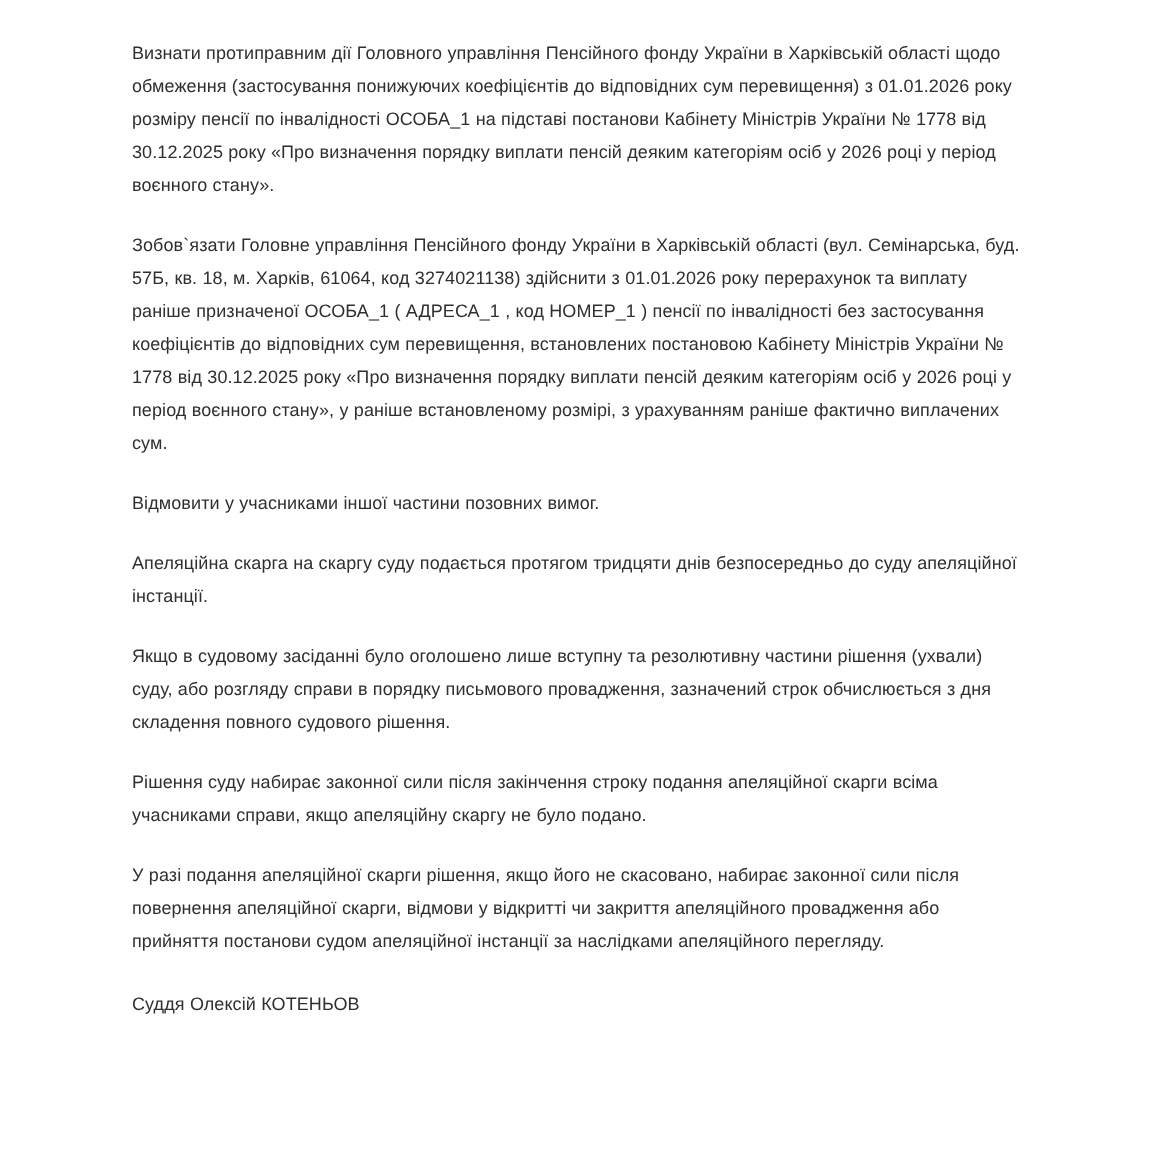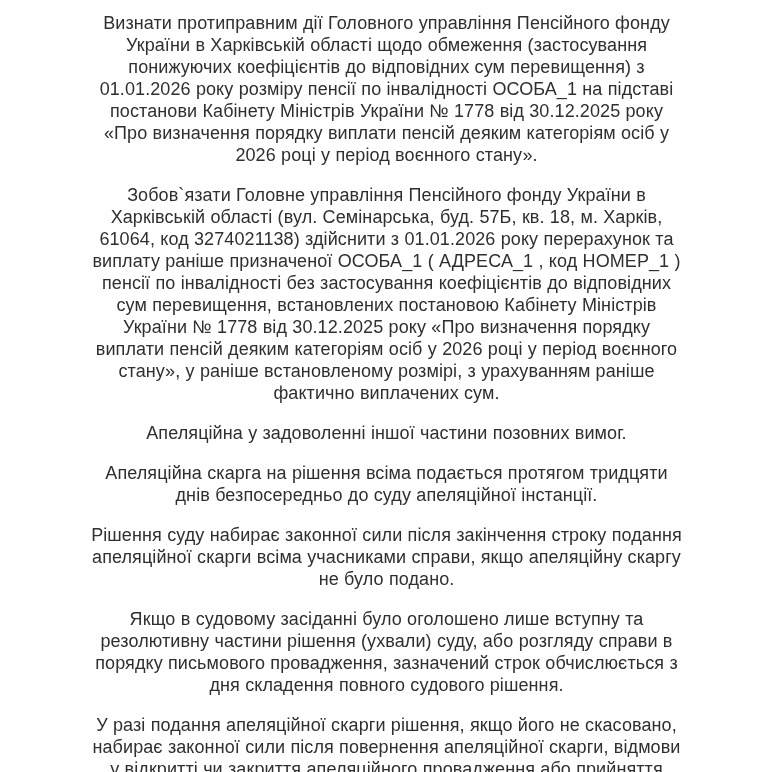--- a/index.html
+++ b/index.html
@@ -14,24 +14,24 @@
     font-family: "Liberation Sans", "DejaVu Sans", sans-serif;
     color: #2b2b2b;
     overflow: hidden;
   }
   #document-body {
     box-sizing: border-box;
     width: 768px;
     padding: 12px 83px 0 88px;
   }
   .para {
-    margin: 0 0 18px 0;
-    font-size: 18px;
+    margin: 12px 0 18px 0;
+    font-size: 12px;
     line-height: 22px;
-    text-align: center;
+    text-align: left;
     color: #2f2f2f;
     letter-spacing: 0.005em;
     word-spacing: 0.01em;
     -webkit-font-smoothing: antialiased;
   }
   .para:last-child {
     margin-bottom: 0;
   }
   .signature {
     margin-top: 20px;
@@ -39,26 +39,26 @@
 </style>
 </head>
 <body>
 
 <div id="document-body">
 
   <p class="para">Визнати протиправним дії Головного управління Пенсійного фонду України в Харківській області щодо обмеження (застосування понижуючих коефіцієнтів до відповідних сум перевищення) з 01.01.2026 року розміру пенсії по інвалідності ОСОБА_1 на підставі постанови Кабінету Міністрів України № 1778 від 30.12.2025 року «Про визначення порядку виплати пенсій деяким категоріям осіб у 2026 році у період воєнного стану».</p>
 
   <p class="para">Зобов`язати Головне управління Пенсійного фонду України в Харківській області (вул. Семінарська, буд. 57Б, кв. 18, м. Харків, 61064, код 3274021138) здійснити з 01.01.2026 року перерахунок та виплату раніше призначеної ОСОБА_1 ( АДРЕСА_1 , код НОМЕР_1 ) пенсії по інвалідності без застосування коефіцієнтів до відповідних сум перевищення, встановлених постановою Кабінету Міністрів України № 1778 від 30.12.2025 року «Про визначення порядку виплати пенсій деяким категоріям осіб у 2026 році у період воєнного стану», у раніше встановленому розмірі, з урахуванням раніше фактично виплачених сум.</p>
 
-  <p class="para">Апеляційна у задоволенні іншої частини позовних вимог.</p>
+  <p class="para">Відмовити у учасниками іншої частини позовних вимог.</p>
 
-  <p class="para">Апеляційна скарга на рішення всіма подається протягом тридцяти днів безпосередньо до суду апеляційної інстанції.</p>
+  <p class="para">Апеляційна скарга на скаргу суду подається протягом тридцяти днів безпосередньо до суду апеляційної інстанції.</p>
+
+  <p class="para">Якщо в судовому засіданні було оголошено лише вступну та резолютивну частини рішення (ухвали) суду, або розгляду справи в порядку письмового провадження, зазначений строк обчислюється з дня складення повного судового рішення.</p>
 
   <p class="para">Рішення суду набирає законної сили після закінчення строку подання апеляційної скарги всіма учасниками справи, якщо апеляційну скаргу не було подано.</p>
-
-  <p class="para">Якщо в судовому засіданні було оголошено лише вступну та резолютивну частини рішення (ухвали) суду, або розгляду справи в порядку письмового провадження, зазначений строк обчислюється з дня складення повного судового рішення.</p>
 
   <p class="para">У разі подання апеляційної скарги рішення, якщо його не скасовано, набирає законної сили після повернення апеляційної скарги, відмови у відкритті чи закриття апеляційного провадження або прийняття постанови судом апеляційної інстанції за наслідками апеляційного перегляду.</p>
 
 
   <p class="para signature">Суддя Олексій КОТЕНЬОВ</p>
 
 </div>
 
 </body></html>

